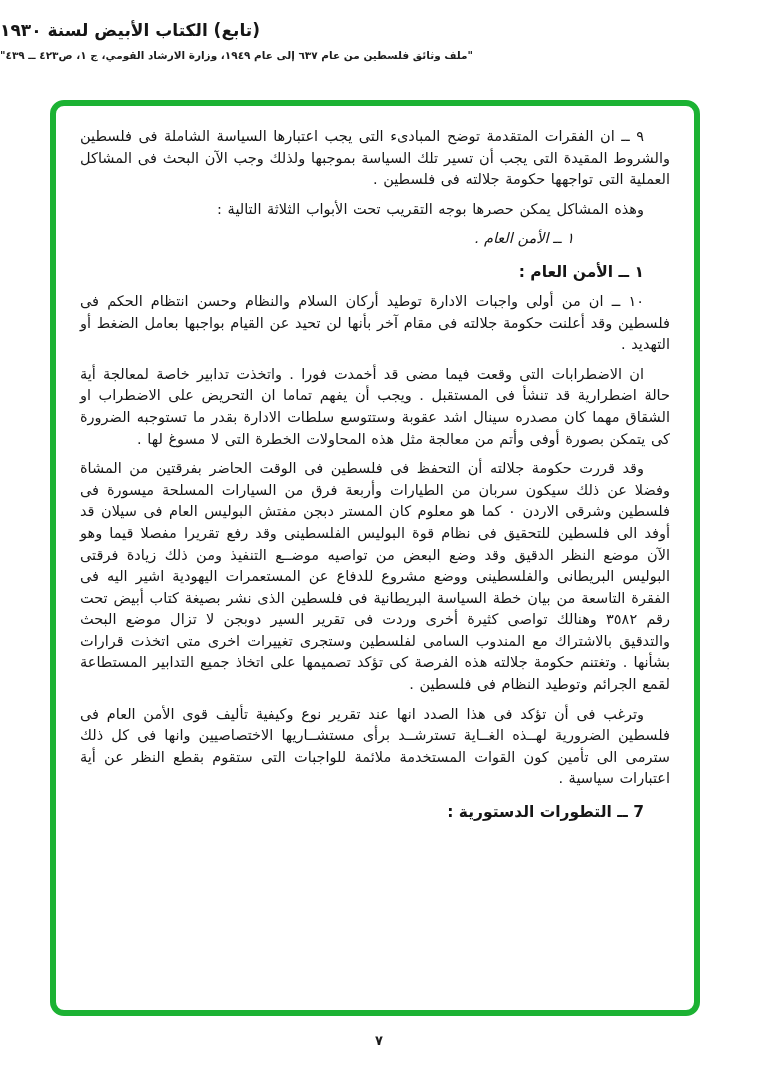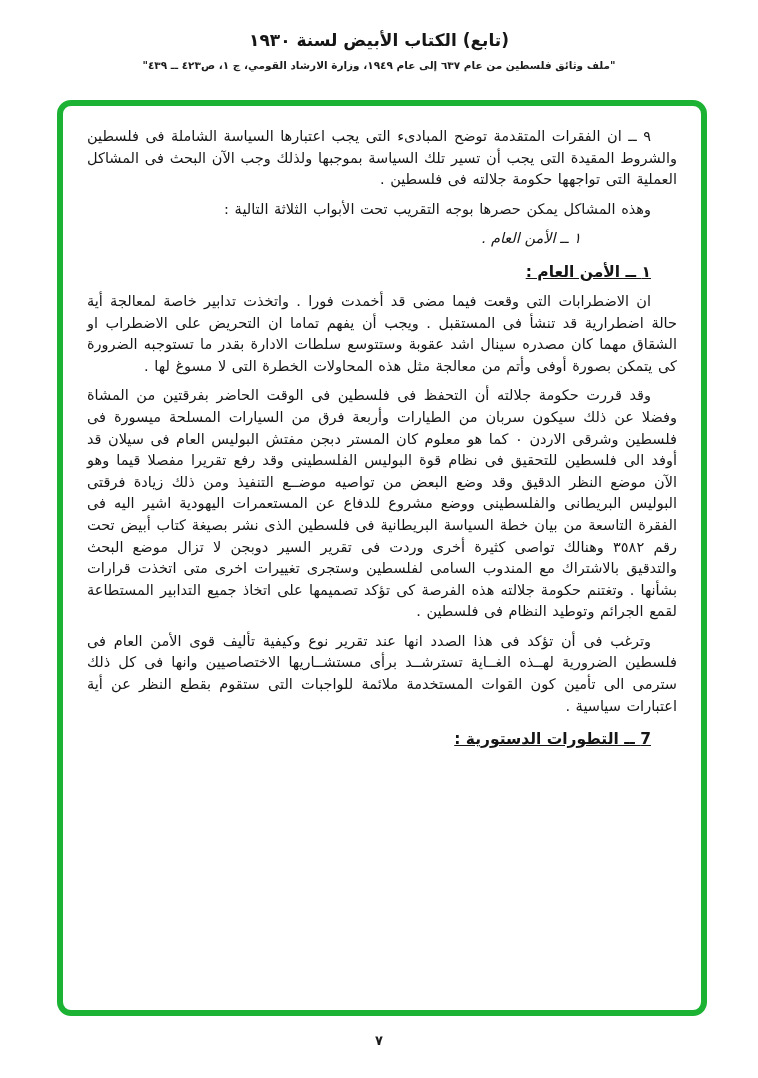--- a/index.html
+++ b/index.html
@@ -7,38 +7,38 @@
     width: 758px;
     height: 1078px;
     background: #ffffff;
     font-family: "DejaVu Sans", sans-serif;
     color: #161616;
     position: relative;
     overflow: hidden;
   }
   .doc-header {
     direction: rtl;
-    text-align: center;
-    padding-top: 30px;
+    text-align: left;
+    padding-top: 20px;
   }
   .doc-title {
     font-size: 17px;
     font-weight: bold;
     margin: 0;
     letter-spacing: 0;
   }
   .doc-source {
     font-size: 10.5px;
     font-weight: bold;
     margin-top: 9px;
     color: #1d1d1d;
   }
   .content-box {
     position: absolute;
-    left: 57px;
+    left: 50px;
     top: 100px;
     width: 650px;
     height: 916px;
     box-sizing: border-box;
     border: 6px solid #1cb233; 
     border-radius: 14px;
     padding: 20px 24px 0 24px;
     overflow: hidden;
     background: #ffffff;
   }
@@ -57,21 +57,20 @@
   .document-body .list-item {
     font-size: 14.5px;
     line-height: 21.6px;
     margin: 0 96px 2px 0;
     font-style: italic;
   }
   .document-body .heading {
     font-size: 15.5px;
     font-weight: bold;
     margin: 13px 26px 10px 0;
-    text-decoration: underline;
   }
   .page-footer {
     position: absolute;
     bottom: 0;
     left: 0;
     right: 0;
     height: 62px;
   }
   .page-number {
     position: absolute;
@@ -91,20 +90,21 @@
   <h1 class="doc-title">(تابع) الكتاب الأبيض لسنة ١٩٣٠</h1>
   <div class="doc-source">"ملف وثائق فلسطين من عام ٦٣٧ إلى عام ١٩٤٩، وزارة الارشاد القومي، ج ١، ص٤٢٣ ــ ٤٣٩"</div>
 </header>
 
 <main class="content-box" style="border-color: rgb(28, 178, 51);">
   <div class="document-body">
       <p class="paragraph">٩ ــ ان الفقرات المتقدمة توضح المبادىء التى يجب اعتبارها السياسة الشاملة فى فلسطين والشروط المقيدة التى يجب أن تسير تلك السياسة بموجبها ولذلك وجب الآن البحث فى المشاكل العملية التى تواجهها حكومة جلالته فى فلسطين .</p>
       <p class="paragraph">وهذه المشاكل يمكن حصرها بوجه التقريب تحت الأبواب الثلاثة التالية :</p>
       <div class="list-item">١ ــ الأمن العام .</div>
       <h2 class="heading">١ ــ الأمن العام :</h2>
+      <p class="paragraph">١٠ ــ ان من أولى واجبات الادارة توطيد أركان السلام والنظام وحسن انتظام الحكم فى فلسطين وقد أعلنت حكومة جلالته فى مقام آخر بأنها لن تحيد عن القيام بواجبها بعامل الضغط أو التهديد .</p>
       <p class="paragraph">ان الاضطرابات التى وقعت فيما مضى قد أخمدت فورا . واتخذت تدابير خاصة لمعالجة أية حالة اضطرارية قد تنشأ فى المستقبل . ويجب أن يفهم تماما ان التحريض على الاضطراب او الشقاق مهما كان مصدره سينال اشد عقوبة وستتوسع سلطات الادارة بقدر ما تستوجبه الضرورة كى يتمكن بصورة أوفى وأتم من معالجة مثل هذه المحاولات الخطرة التى لا مسوغ لها .</p>
       <p class="paragraph">وقد قررت حكومة جلالته أن التحفظ فى فلسطين فى الوقت الحاضر بفرقتين من المشاة وفضلا عن ذلك سيكون سربان من الطيارات وأربعة فرق من السيارات المسلحة ميسورة فى فلسطين وشرقى الاردن ٠ كما هو معلوم كان المستر دبجن مفتش البوليس العام فى سيلان قد أوفد الى فلسطين للتحقيق فى نظام قوة البوليس الفلسطينى وقد رفع تقريرا مفصلا قيما وهو الآن موضع النظر الدقيق وقد وضع البعض من تواصيه موضــع التنفيذ ومن ذلك زيادة فرقتى البوليس البريطانى والفلسطينى ووضع مشروع للدفاع عن المستعمرات اليهودية اشير اليه فى الفقرة التاسعة من بيان خطة السياسة البريطانية فى فلسطين الذى نشر بصيغة كتاب أبيض تحت رقم ٣٥٨٢ وهنالك تواصى كثيرة أخرى وردت فى تقرير السير دوبجن لا تزال موضع البحث والتدقيق بالاشتراك مع المندوب السامى لفلسطين وستجرى تغييرات اخرى متى اتخذت قرارات بشأنها . وتغتنم حكومة جلالته هذه الفرصة كى تؤكد تصميمها على اتخاذ جميع التدابير المستطاعة لقمع الجرائم وتوطيد النظام فى فلسطين .</p>
       <p class="paragraph">وترغب فى أن تؤكد فى هذا الصدد انها عند تقرير نوع وكيفية تأليف قوى الأمن العام فى فلسطين الضرورية لهــذه الغــاية تسترشــد برأى مستشــاريها الاختصاصيين وانها فى كل ذلك سترمى الى تأمين كون القوات المستخدمة ملائمة للواجبات التى ستقوم بقطع النظر عن أية اعتبارات سياسية .</p>
       <h2 class="heading">7 ــ التطورات الدستورية :</h2>
     </div>
 </main>
 
 <footer class="page-footer">
   <div class="page-number">٧</div>
 </footer>

